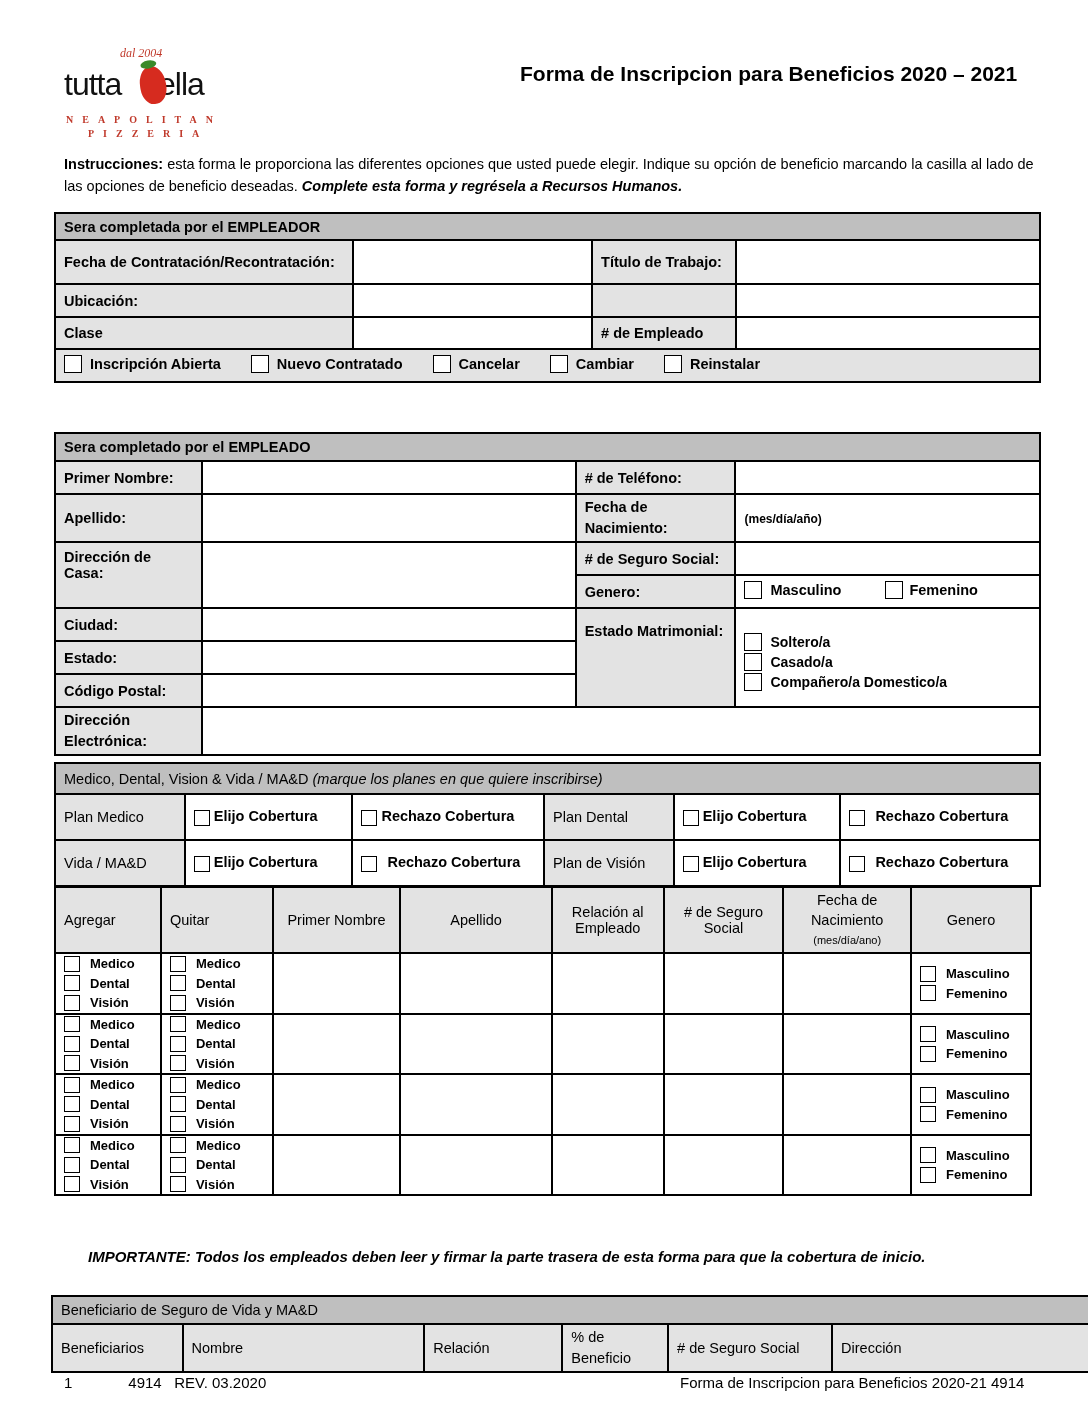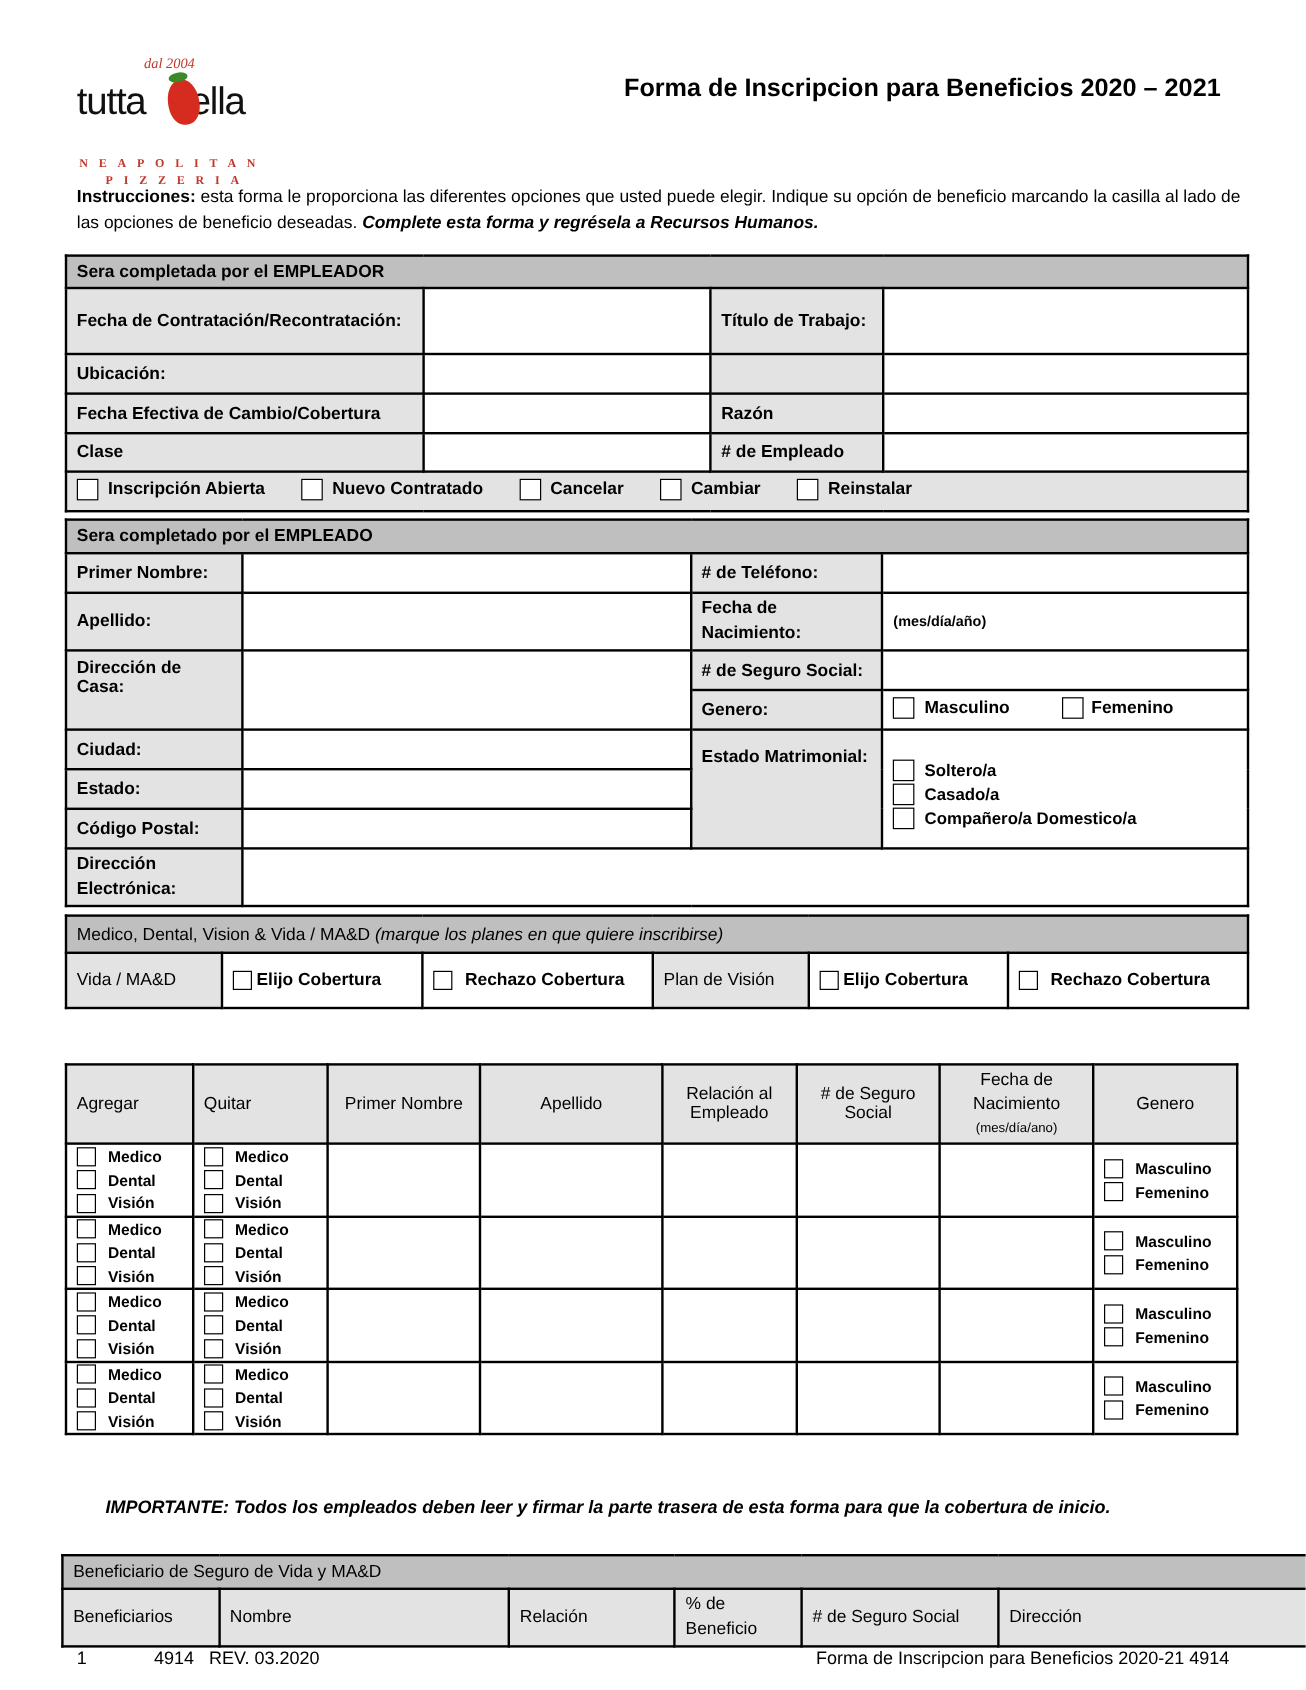--- a/index.html
+++ b/index.html
@@ -3,21 +3,21 @@
 <meta charset="utf-8">
 <style>
   * { box-sizing: border-box; margin: 0; padding: 0; }
   body { width: 1088px; height: 1408px; background: #fff; position: relative; font-family: "Liberation Sans", sans-serif; color: #000; overflow: hidden; }
   .abs { position: absolute; }
   .logo { left: 62px; top: 44px; width: 172px; height: 96px; }
   .logo .since { position: absolute; left: 58px; top: 2px; font-family: "Liberation Serif", serif; font-style: italic; color: #c0392b; font-size: 12px; }
   .logo .brand { position: absolute; left: 2px; top: 22px; font-size: 32px; letter-spacing: -1px; font-weight: normal; color: #111; }
   .logo .tomato { position: absolute; left: 78px; top: 22px; width: 26px; height: 38px; background: #d62b1f; border-radius: 50% 50% 45% 45%; transform: rotate(-10deg); }
   .logo .tomato::before { content: ""; position: absolute; left: 4px; top: -6px; width: 16px; height: 8px; background: #3a8a2a; border-radius: 50%; }
-  .logo .sub1, .logo .sub2 { position: absolute; font-family: "Liberation Serif", serif; font-weight: bold; color: #c0392b; font-size: 10px; letter-spacing: 9px; margin-top: 17px; }
+  .logo .sub1, .logo .sub2 { position: absolute; font-family: "Liberation Serif", serif; font-weight: bold; color: #c0392b; font-size: 10px; letter-spacing: 9px; }
   .logo .sub1 { left: 4px; top: 70px; }
   .logo .sub2 { left: 26px; top: 84px; }
   .title { left: 520px; top: 62px; font-size: 21px; font-weight: bold; }
   .instr { left: 64px; top: 153px; width: 980px; font-size: 14.5px; line-height: 22px; }
   .instr b.lead { font-weight: bold; }
   .instr i { font-weight: bold; font-style: italic; }
 
   table.frm { position: absolute; border-collapse: collapse; font-size: 14.5px; }
   table.frm td { border: 2px solid #000; padding: 2px 8px; vertical-align: middle; }
   .hdr { background: #bfbfbf; font-weight: bold; }
@@ -58,36 +58,30 @@
   <colgroup>
       <col style="width:298px">
       <col style="width:240px">
       <col style="width:144px">
       <col style="width:305px">
     </colgroup>
   <tbody>
       <tr style="height:27px">
         <td colspan="4" class="hdr">Sera completada por el EMPLEADOR</td>
       </tr>
-  <tr style="height:55px">
+  <tr style="height:44px">
     <td class="lbl" style="line-height:22px">Fecha de Contratación/Recontratación:</td>
     <td class="val"></td>
     <td class="lbl" style="line-height:22px">Título de Trabajo:</td>
     <td class="val"></td>
   </tr>
   <tr style="height:33px">
     <td class="lbl">Ubicación:</td>
     <td class="val"></td>
     <td class="lbl"></td>
-    <td class="val"></td>
-  </tr>
-  <tr style="height:33px">
-    <td class="lbl">Fecha Efectiva de Cambio/Cobertura</td>
-    <td class="val"></td>
-    <td class="lbl">Razón</td>
     <td class="val"></td>
   </tr>
   <tr style="height:32px">
     <td class="lbl">Clase</td>
     <td class="val"></td>
     <td class="lbl"># de Empleado</td>
     <td class="val"></td>
   </tr>
   <tr style="height:33px">
     <td colspan="4" class="lbl">
@@ -198,20 +192,28 @@
       <col style="width:168px">
       <col style="width:192px">
       <col style="width:130px">
       <col style="width:167px">
       <col style="width:200px">
     </colgroup>
   <tbody>
       <tr style="height:31px">
         <td colspan="6" class="hdr norm"><span>Medico, Dental, Vision  &amp; Vida / MA&amp;D</span> <span class="ital">(marque los planes en que quiere inscribirse)</span></td>
       </tr>
+  <tr style="height:46px">
+    <td class="lbl norm">Plan Medico</td>
+    <td class="val"><span class="cbs" style="margin-right:4px"></span><b>Elijo Cobertura</b></td>
+    <td class="val"><span class="cbs" style="margin-right:4px"></span><b>Rechazo Cobertura</b></td>
+    <td class="lbl norm">Plan Dental</td>
+    <td class="val"><span class="cbs" style="margin-right:4px"></span><b>Elijo Cobertura</b></td>
+    <td class="val"><span class="cbs"></span><b>Rechazo Cobertura</b></td>
+  </tr>
   <tr style="height:46px">
     <td class="lbl norm">Vida / MA&amp;D</td>
     <td class="val"><span class="cbs" style="margin-right:4px"></span><b>Elijo Cobertura</b></td>
     <td class="val"><span class="cbs"></span><b>Rechazo Cobertura</b></td>
     <td class="lbl norm">Plan de Visión</td>
     <td class="val"><span class="cbs" style="margin-right:4px"></span><b>Elijo Cobertura</b></td>
     <td class="val"><span class="cbs"></span><b>Rechazo Cobertura</b></td>
   </tr>
 </tbody>
   </table>

